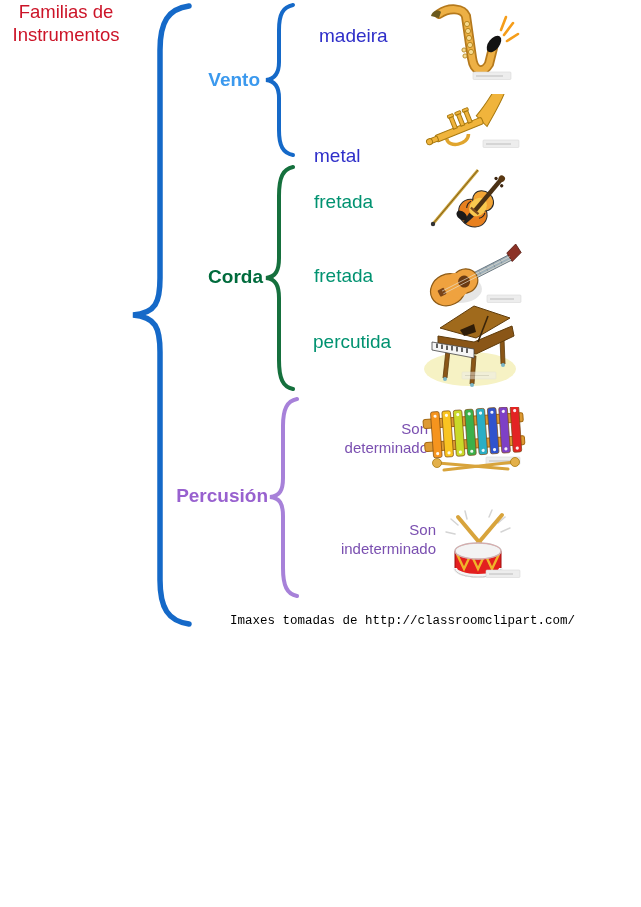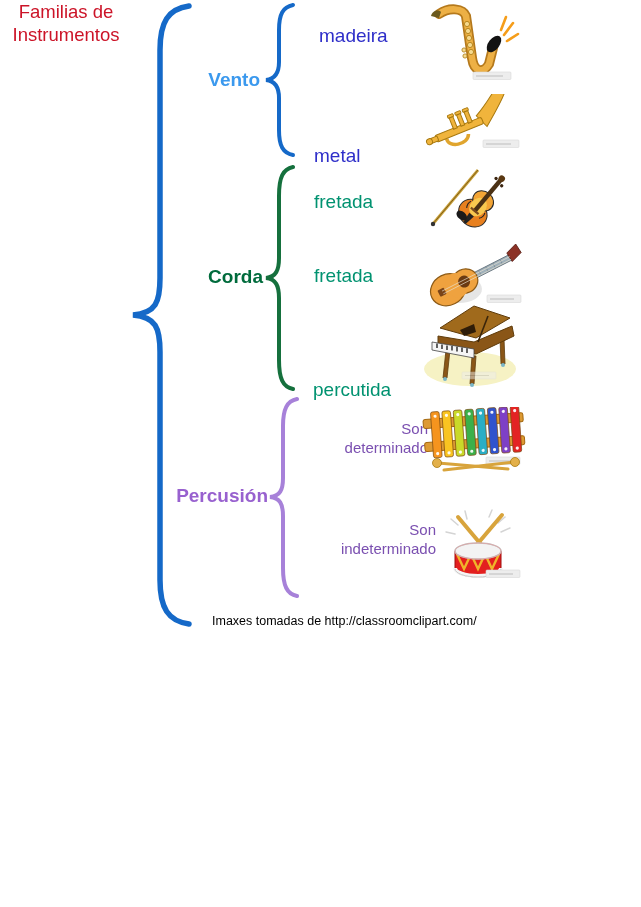--- a/index.html
+++ b/index.html
@@ -11,26 +11,26 @@
   .child{font-size:19px;}
   #root-label{left:2px;top:286px;width:132px;text-align:center;font-size:18.5px;
               line-height:23px;color:var(--root-text);white-space:normal;}
   #vento-label{right:381px;top:69px;color:var(--vento-label);}
   #corda-label{right:378px;top:266px;color:var(--corda-label);}
   #percusion-label{right:373px;top:485px;color:var(--percusion-label);}
   #madeira-label{left:319px;top:25px;color:var(--vento-items);}
   #metal-label{left:314px;top:106px;color:var(--vento-items);margin-top:39px;}
   #fretada-label{left:314px;top:191px;color:var(--corda-items);}
   #pulsada-label{left:314px;top:265px;color:var(--corda-items);}
-  #percutida-label{left:313px;top:331px;color:var(--corda-items);margin-top:48px;}
+  #percutida-label{left:313px;top:331px;color:var(--corda-items);}
   .son{position:absolute;font-size:15px;line-height:18.5px;text-align:right;
        color:var(--percusion-items);white-space:normal;}
   #son-det{left:316px;top:420px;width:112px;}
   #son-indet{left:308px;top:521px;width:128px;}
-  #caption{left:212px;top:614px;font-size:12.5px;color:#000;}
+  #caption{left:230px;top:614px;font-size:12.5px;color:#000;font-family:Liberation Mono, monospace;}
   .brace{fill:none;stroke-linecap:round;}
   .brace-main{stroke:var(--main-brace);stroke-width:5.5;}
   .brace-vento{stroke:var(--vento-brace);stroke-width:4;}
   .brace-corda{stroke:var(--corda-brace);stroke-width:4;}
   .brace-perc{stroke:var(--percusion-brace);stroke-width:4;}
   .wm rect{fill:#ededed;stroke:#d9d9d9;stroke-width:.6;}
   .wm line{stroke:#bdbdbd;stroke-width:1;}
 </style>
 </head>
 <body>

